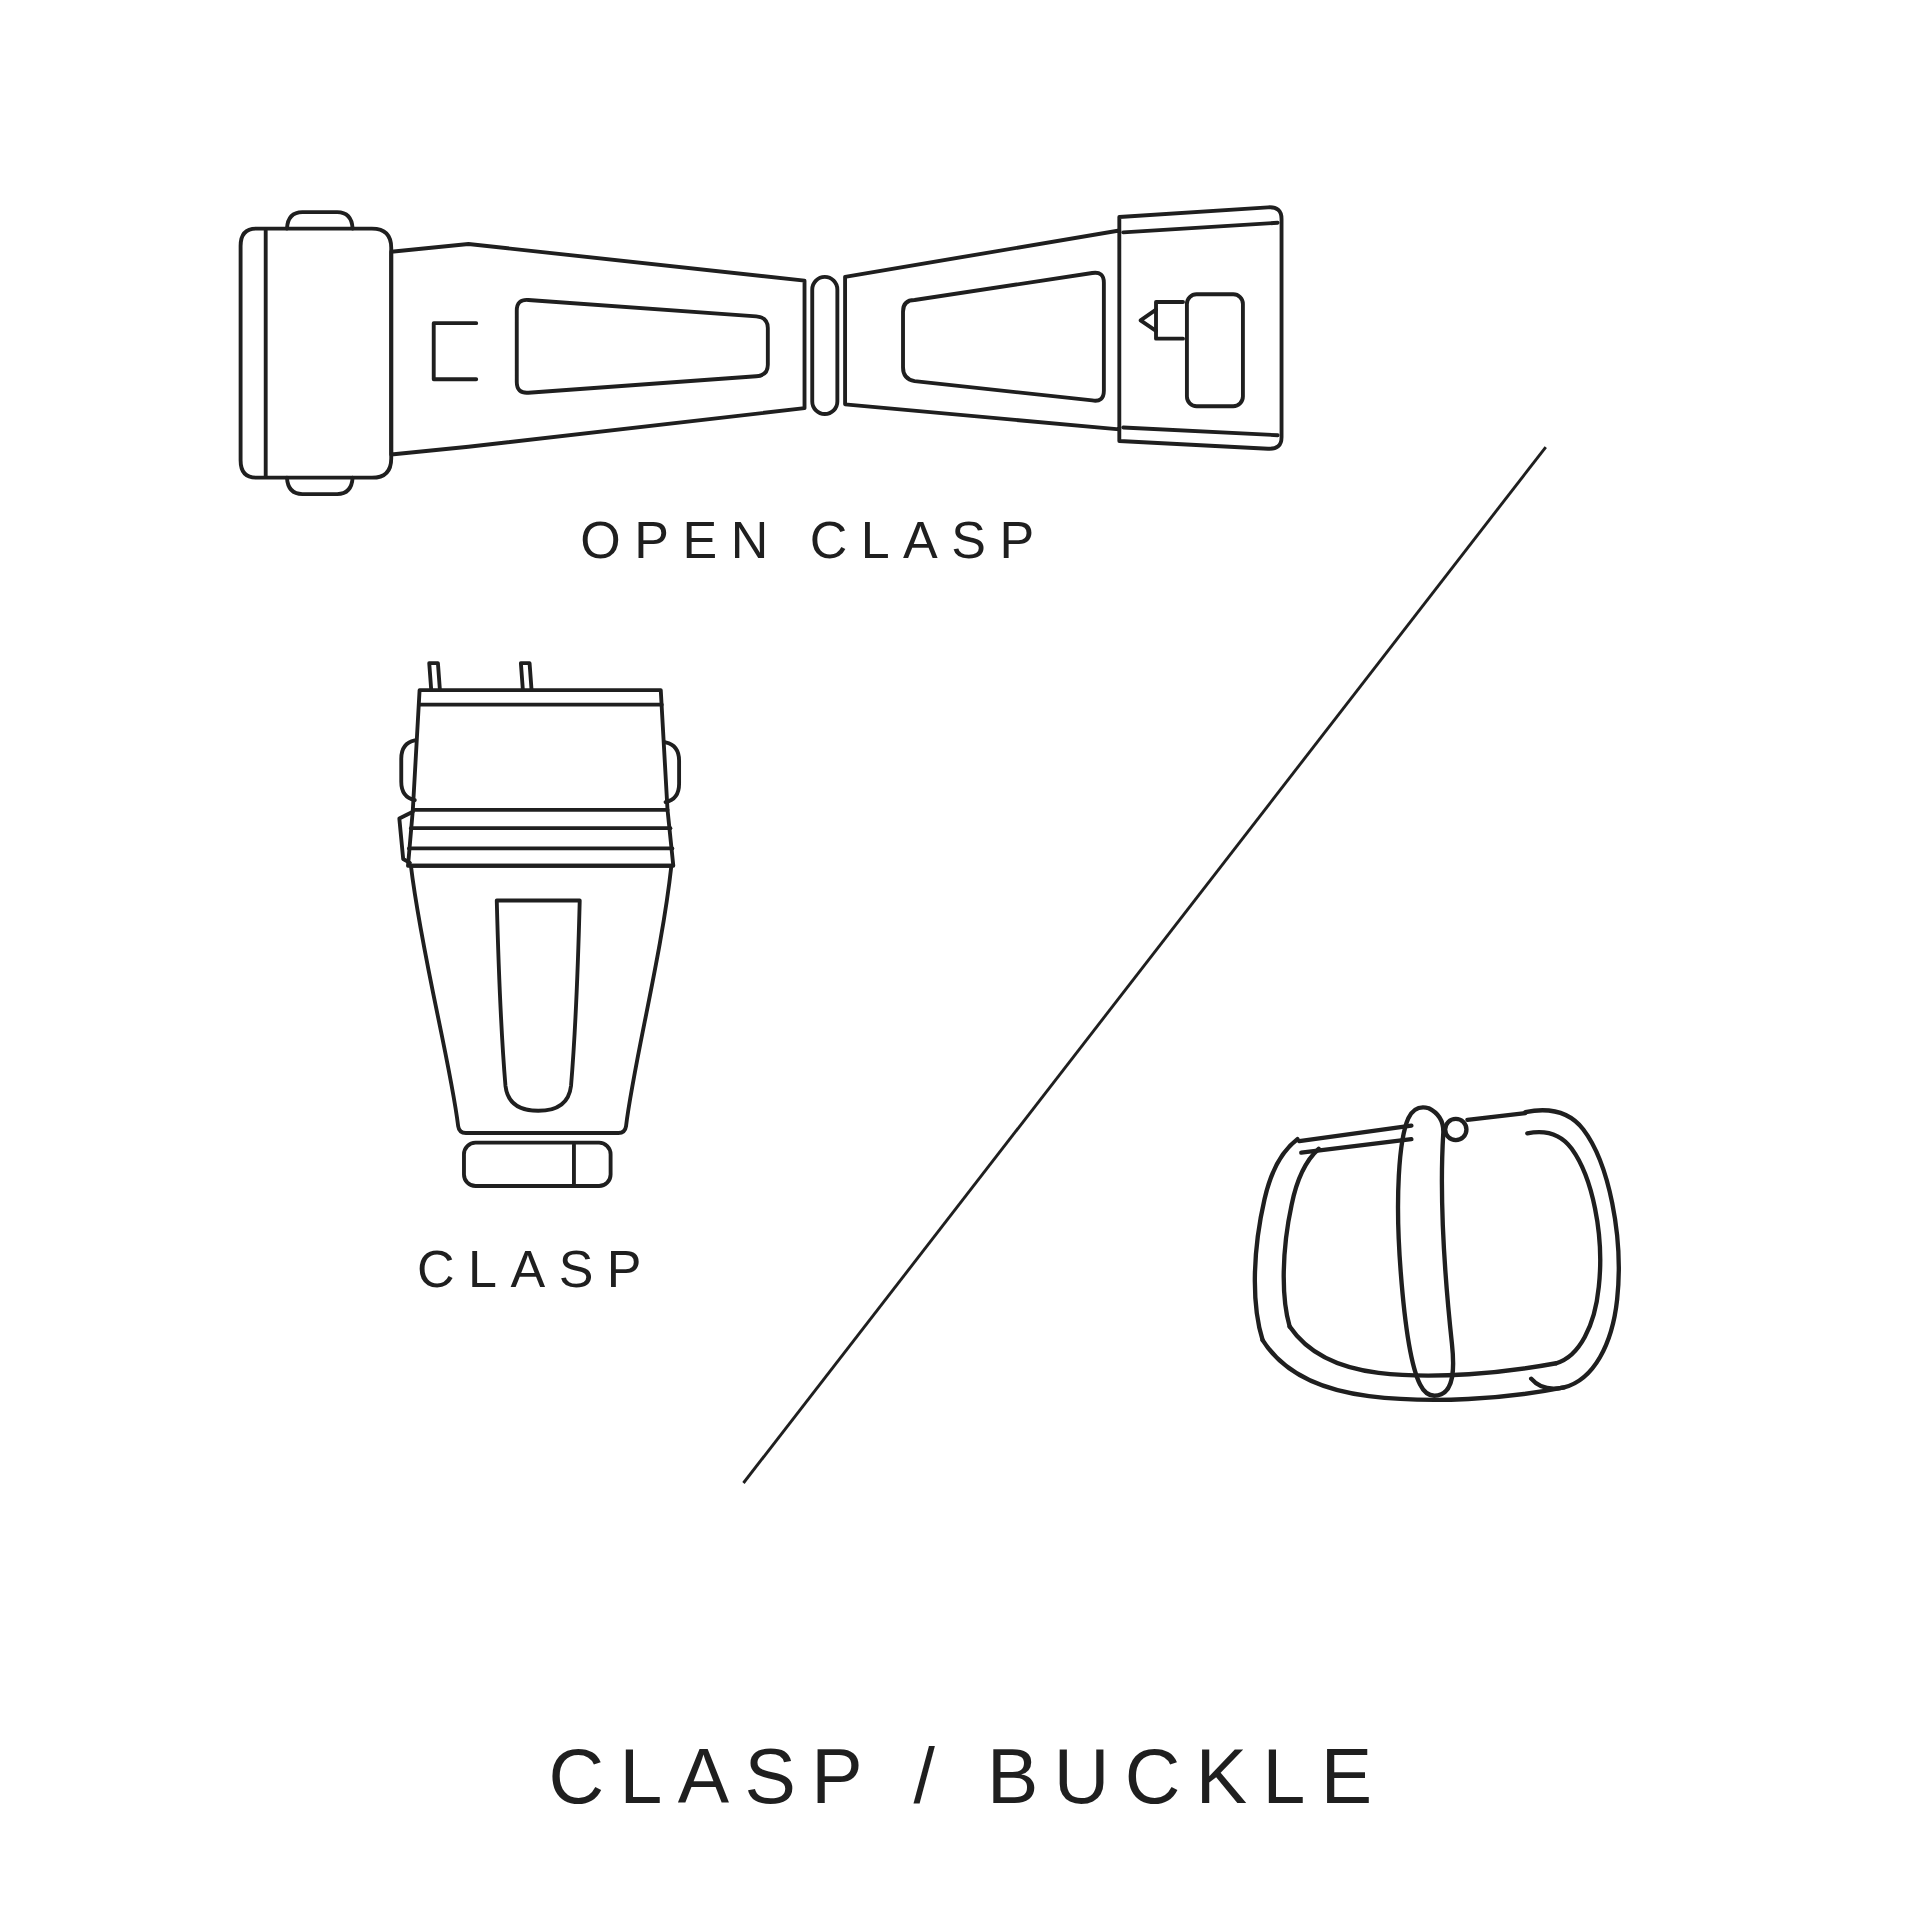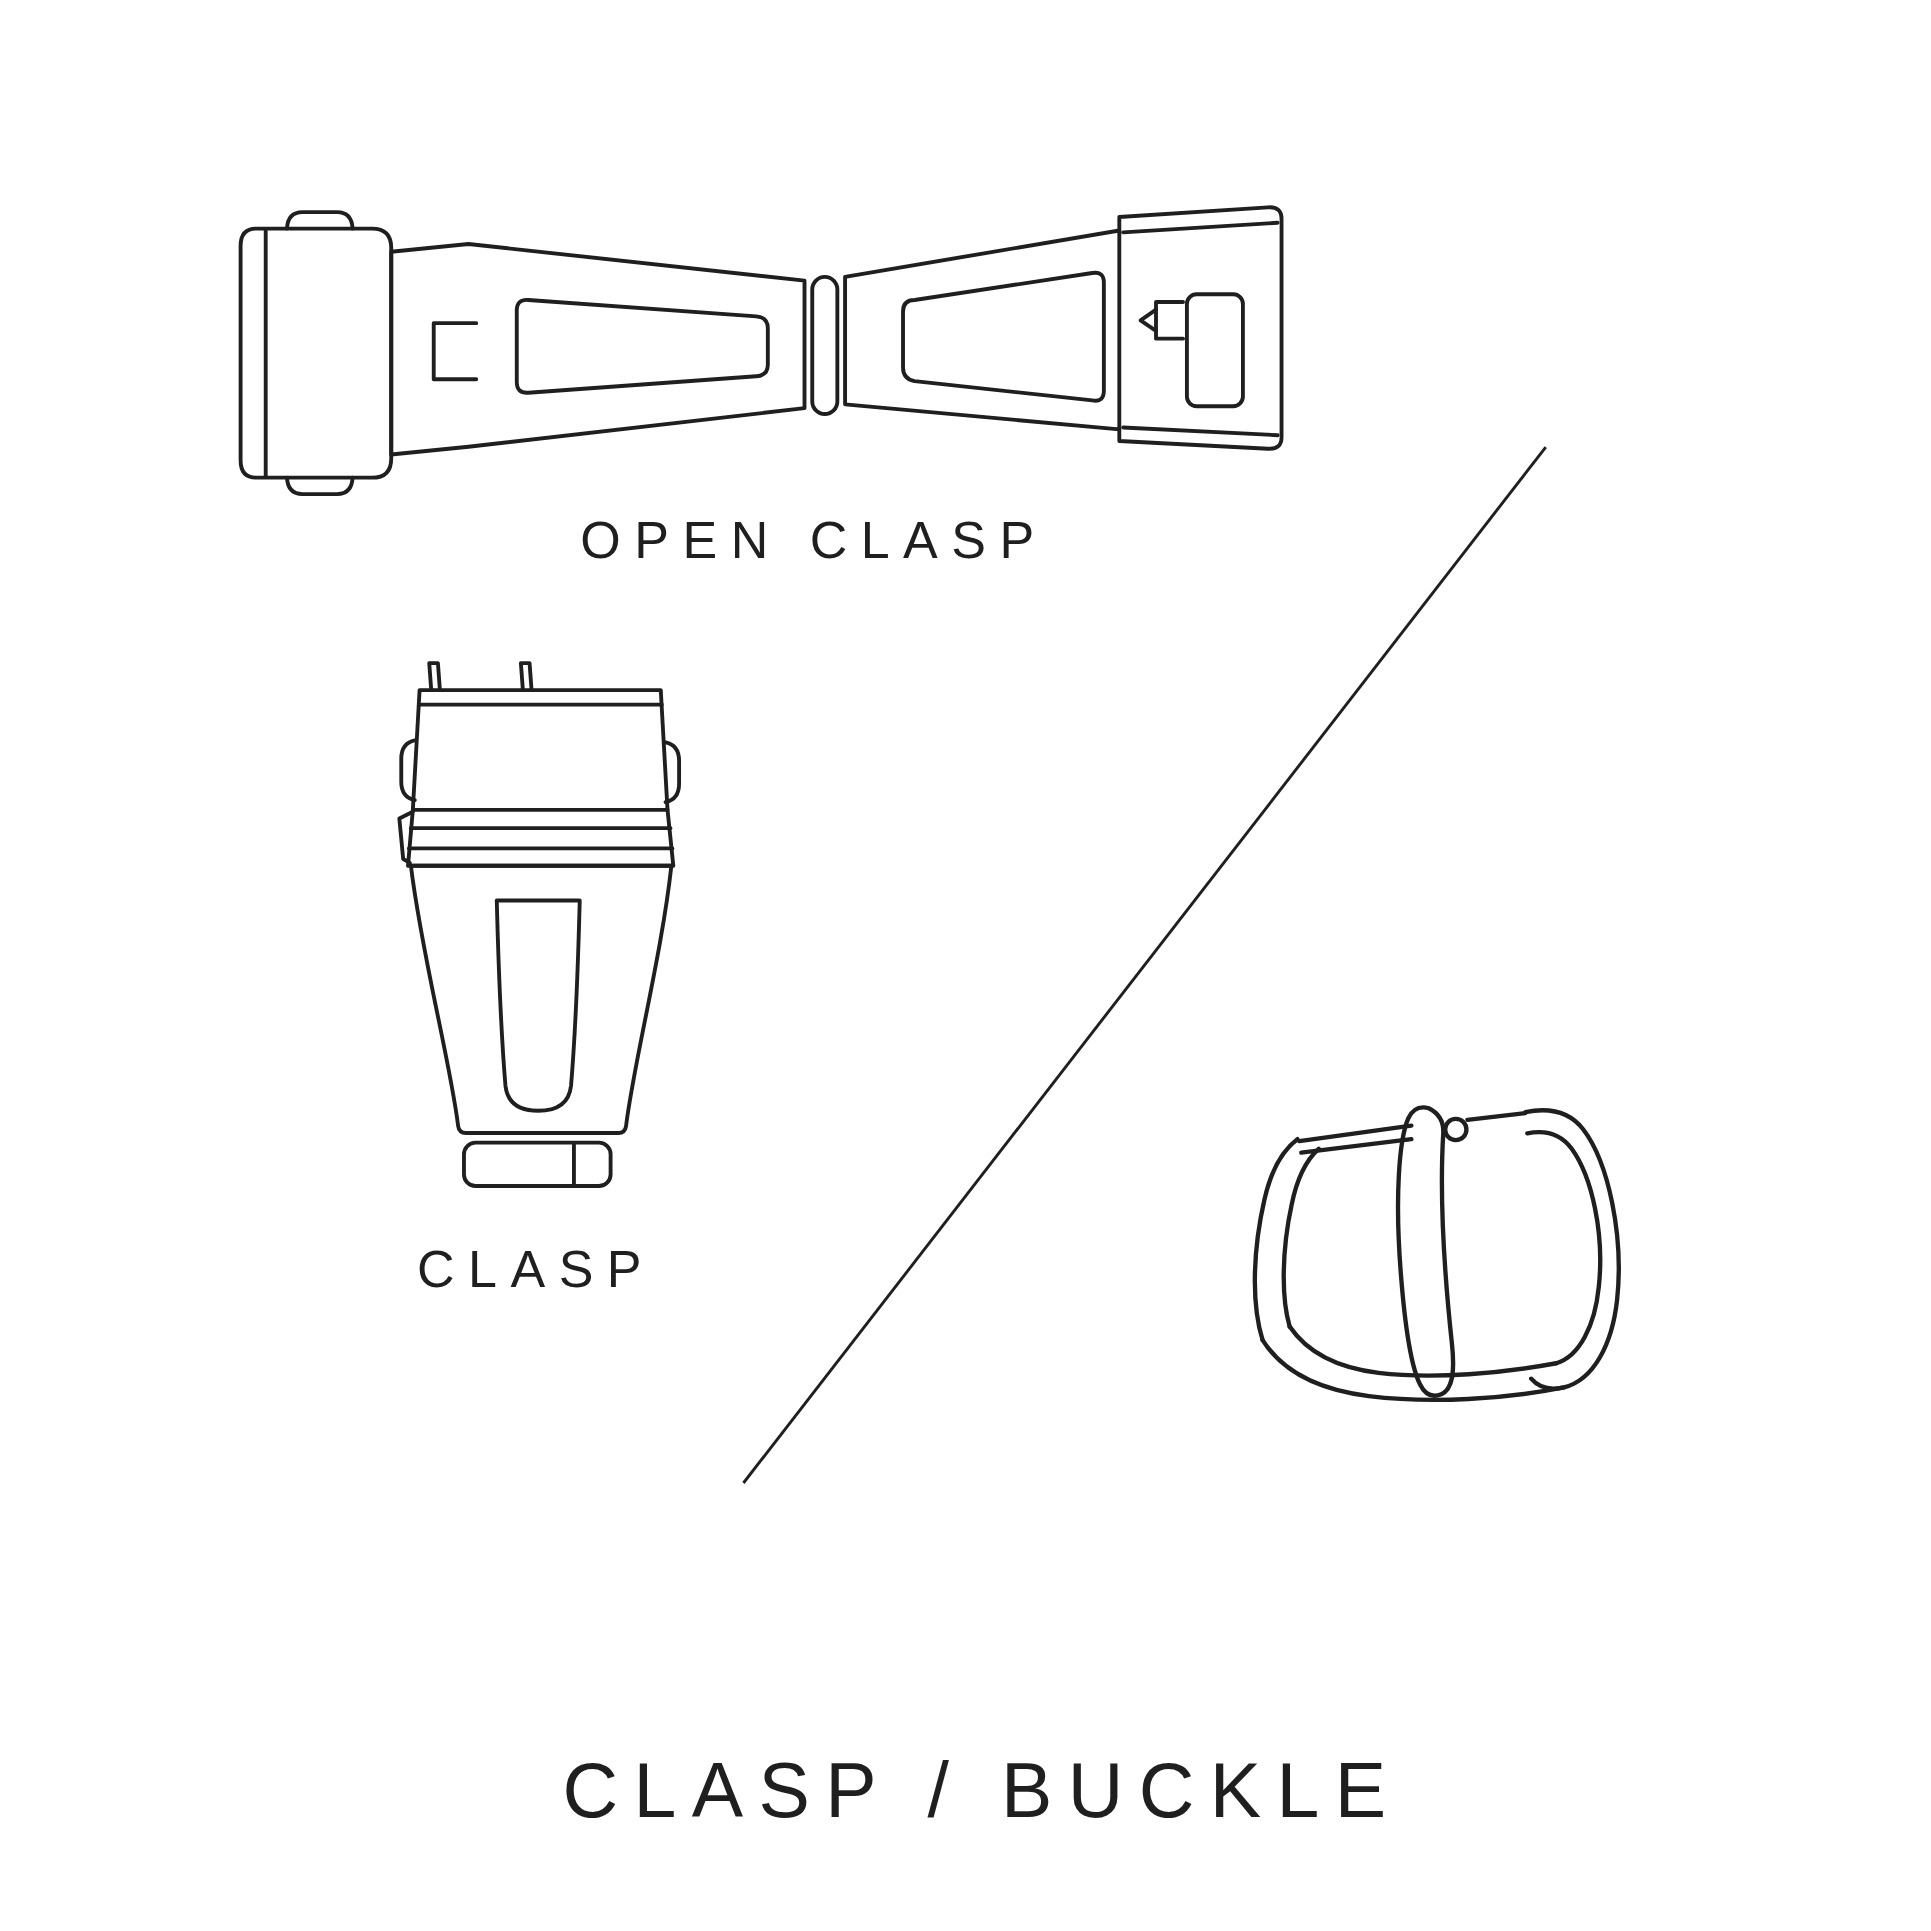--- a/index.html
+++ b/index.html
@@ -25,21 +25,21 @@
     position: absolute;
     text-align: center;
     font-size: 52px;
     font-weight: 400;
     letter-spacing: 13.5px;
     color: #1f1f1f;
     white-space: nowrap;
   }
   .title {
     position: absolute;
-    margin: 16px;
+    margin: 2px;
     text-align: center;
     font-size: 77px;
     font-weight: 400;
     letter-spacing: 15.4px;
     color: #1f1f1f;
     white-space: nowrap;
   }
 </style>
 </head>
 <body>

